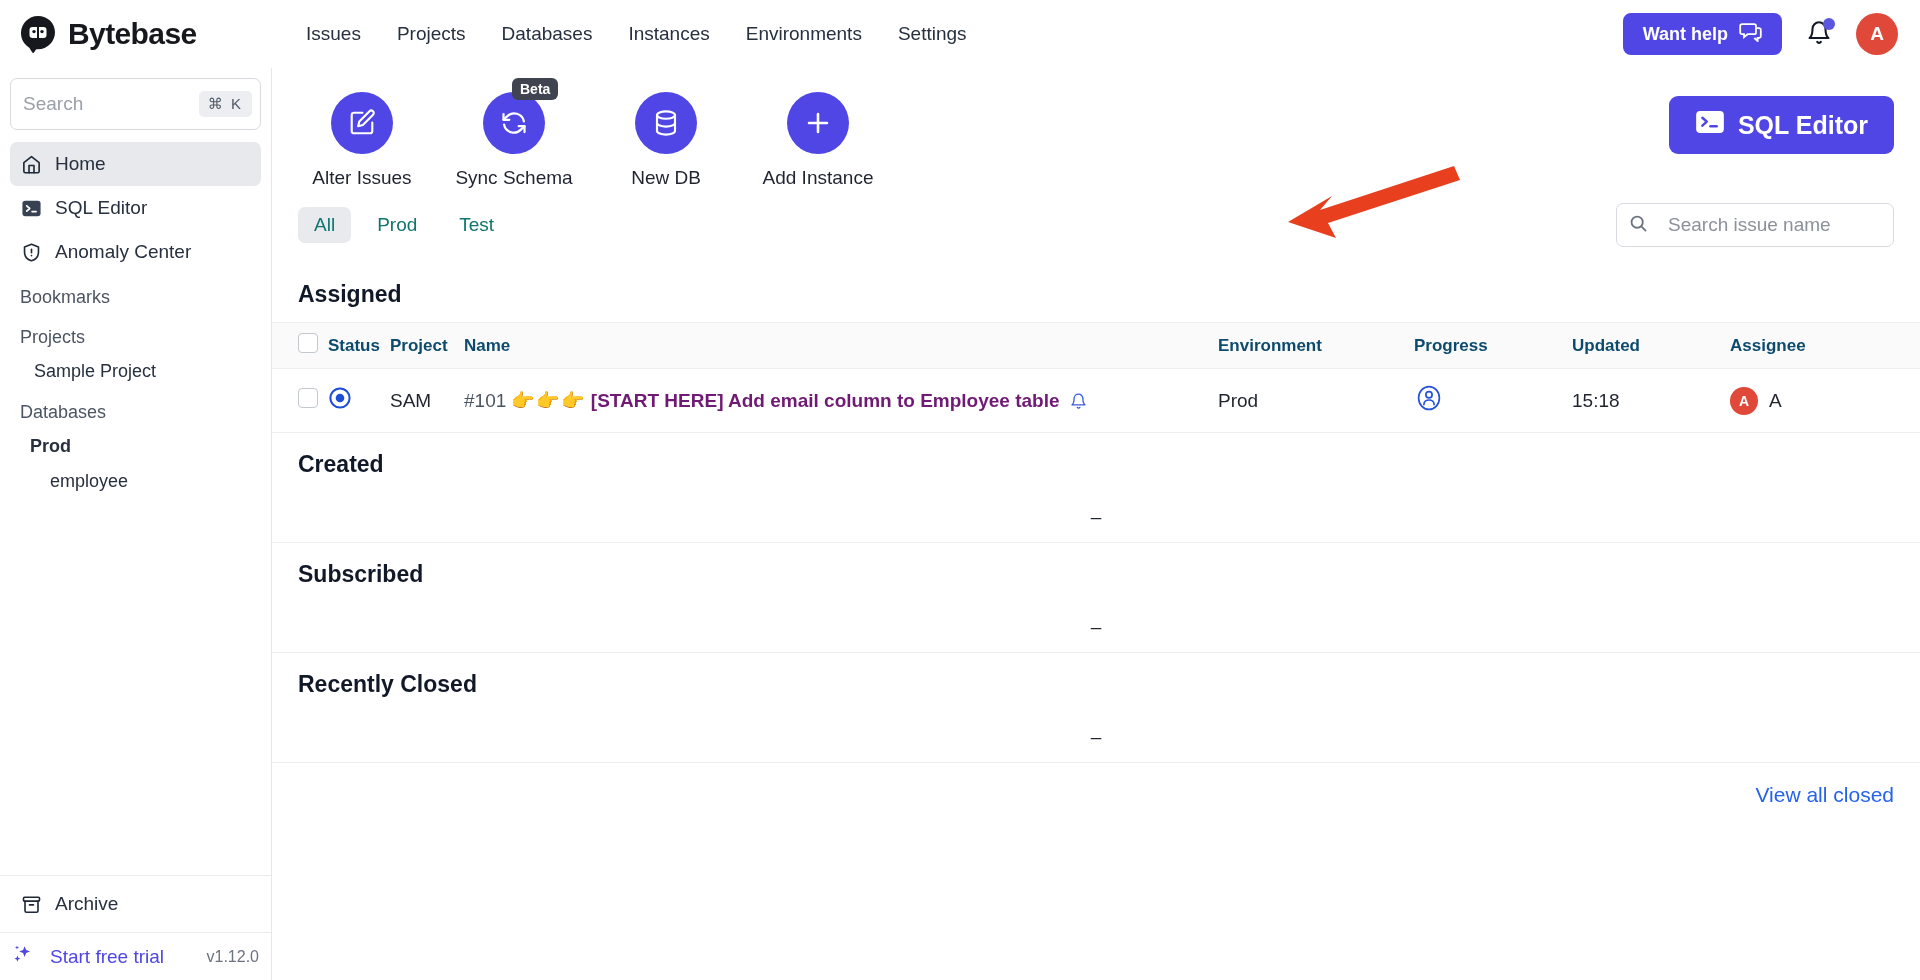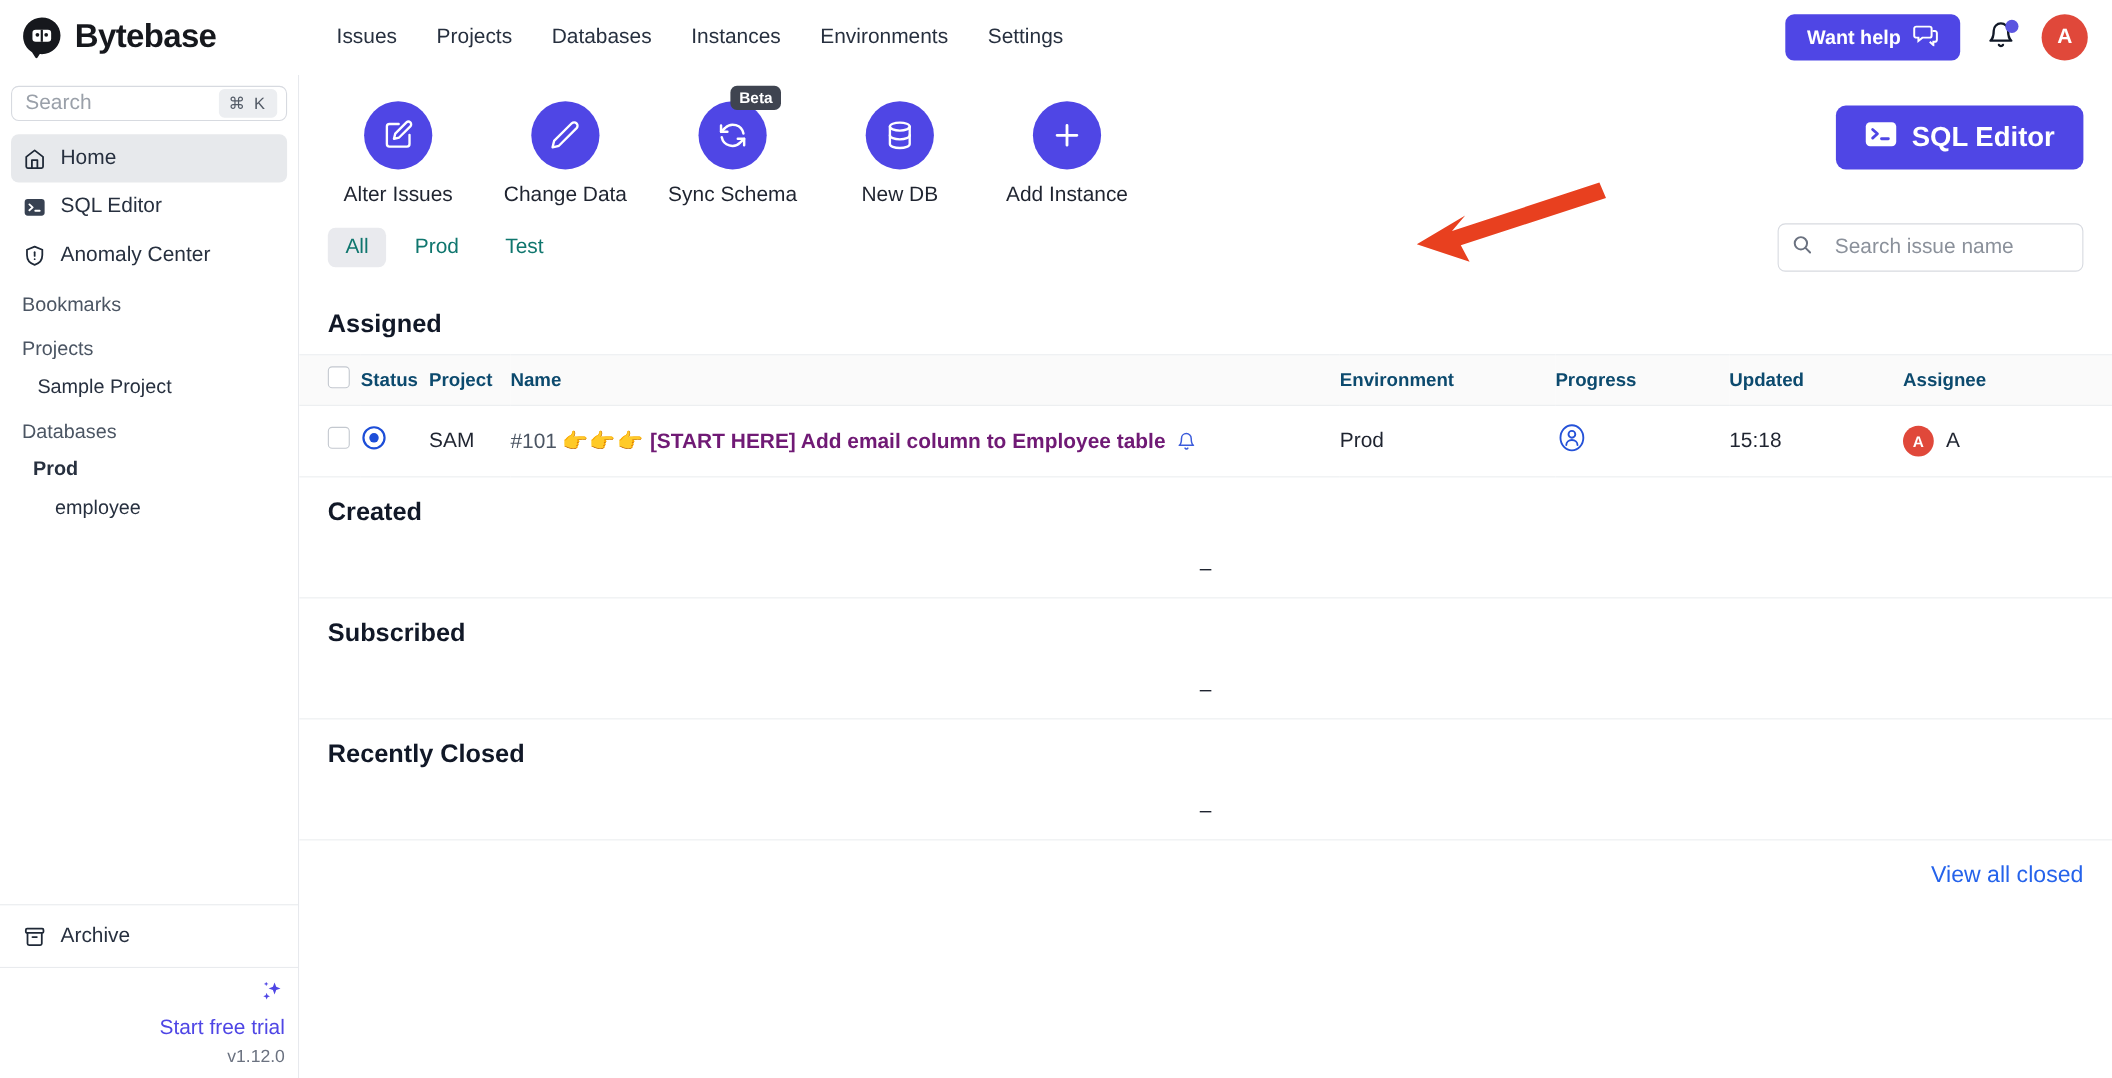--- a/index.html
+++ b/index.html
@@ -48,21 +48,21 @@
   
   .body { display: flex; flex: 1; min-height: 0; }
 
   
   .sidebar {
     width: 272px; min-width: 272px; border-right: 1px solid #e5e7eb;
     display: flex; flex-direction: column; background: #fff;
   }
   .sidebar-scroll { flex: 1; padding: 10px 10px 0 10px; overflow: hidden; }
   .searchbox {
-    display: flex; align-items: center; height: 32px;
+    display: flex; align-items: center; height: 52px;
     border: 1px solid #d7dae0; border-radius: 7px; padding: 0 8px 0 12px;
     margin-bottom: 12px; background: #fff; cursor: text;
   }
   .searchbox .ph { font-size: 19px; color: #9aa0a9; flex: 1; }
   .kbd {
     background: #eceef1; color: #525a66; border-radius: 5px;
     font-size: 15px; padding: 4px 9px; letter-spacing: 2px;
   }
   .nav-item {
     display: flex; align-items: center; gap: 13px;
@@ -74,24 +74,23 @@
   .section-label {
     font-size: 18px; color: #4b5563; padding: 13px 10px 6px 10px;
   }
   .sub-item {
     font-size: 18px; color: #27303f; padding: 7px 10px 7px 24px; cursor: pointer;
   }
   .sub-item.bold { font-weight: 700; padding-left: 20px; }
   .sub-item.deep { padding-left: 40px; }
   .sidebar-bottom { border-top: 1px solid #e9ebee; }
   .trial {
-    display: flex; align-items: flex-end; gap: 6px;
+    display: flex; align-items: center; gap: 16px;
     padding: 10px 12px; font-size: 19px; color: #4f46e5; cursor: pointer;
     border-top: 1px solid #e9ebee;
-    flex-direction: column;
   }
   .trial .ver { margin-left: auto; color: #6b7280; font-size: 16px; }
 
   
   .main { flex: 1; min-width: 0; display: flex; flex-direction: column; background: #fff; }
 
   .quickbar {
     display: flex; align-items: flex-start; padding: 24px 26px 0 26px; position: relative;
   }
   .qa-list { display: flex; gap: 24px; }
@@ -312,28 +311,20 @@
           <div class="qa">
             <div class="qa-circle">
               <svg width="30" height="30" viewBox="0 0 28 28" fill="none" stroke="#fff" stroke-width="2" stroke-linecap="round" stroke-linejoin="round">
                 <path d="M14.4 4.4H6.6A2.2 2.2 0 004.4 6.6v14.8a2.2 2.2 0 002.2 2.2h14.8a2.2 2.2 0 002.2-2.2v-7.8"></path>
                 <path d="M21 3.1a2.3 2.3 0 013.3 3.3L14.8 15.9l-4.4 1.1 1.1-4.4z"></path>
               </svg>
             </div>
             <div class="qa-label">Alter Issues</div>
           </div>
 
-          <div class="qa">
-            <div class="qa-circle">
-              <svg width="30" height="30" viewBox="0 0 28 28" fill="none" stroke="#fff" stroke-width="2" stroke-linecap="round" stroke-linejoin="round">
-                <path d="M19.4 3.8a2.9 2.9 0 014.1 4.1L8.5 22.9l-5.4 1.3 1.3-5.4z"></path>
-              </svg>
-            </div>
-            <div class="qa-label">Change Data</div>
-          </div>
 
           <div class="qa">
             <div class="beta">Beta</div>
             <div class="qa-circle">
               <svg width="30" height="30" viewBox="0 0 28 28" fill="none" stroke="#fff" stroke-width="2.1" stroke-linecap="round" stroke-linejoin="round">
                 <path d="M23.2 12.4a9.2 9.2 0 00-15.6-4.6L4.2 11"></path>
                 <path d="M4.8 15.6a9.2 9.2 0 0015.6 4.6l3.4-3.2"></path>
                 <path d="M4.2 5.6V11h5.4"></path>
                 <path d="M23.8 22.4V17h-5.4"></path>
               </svg>

